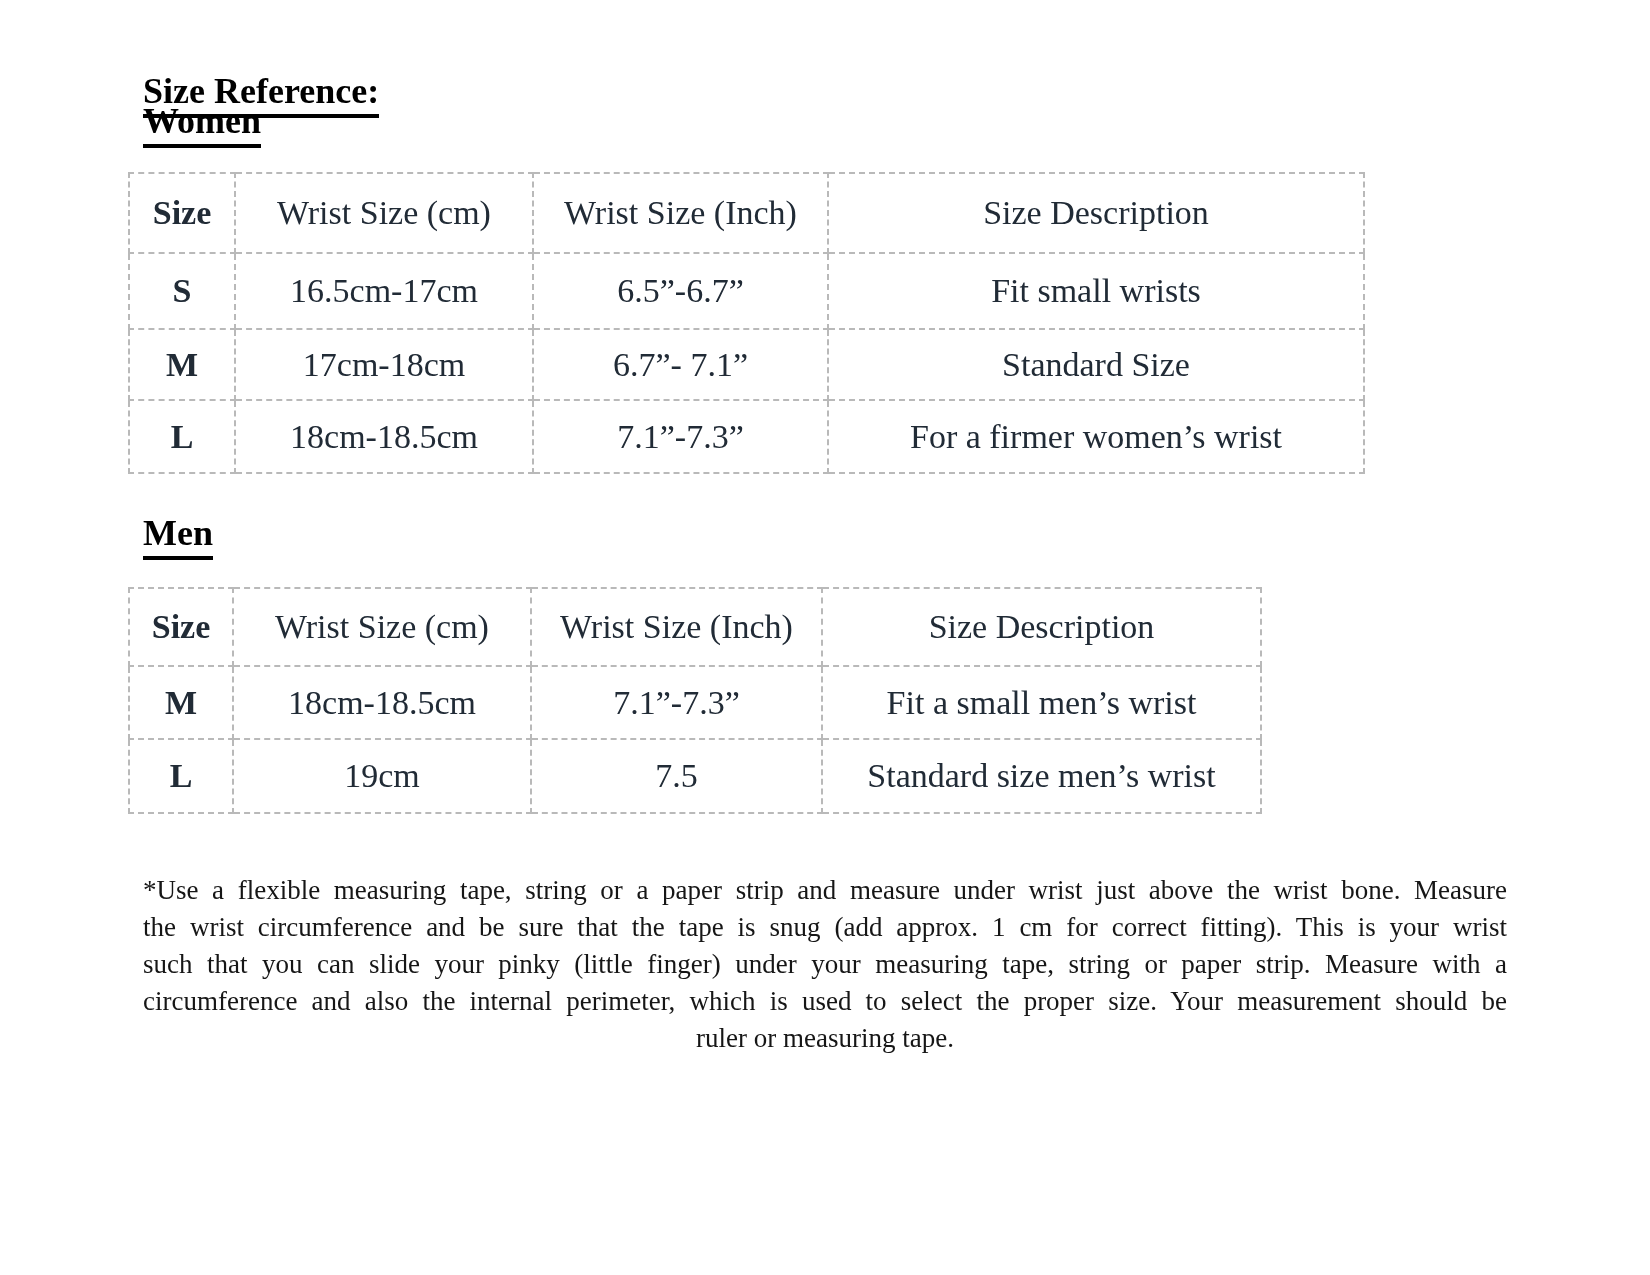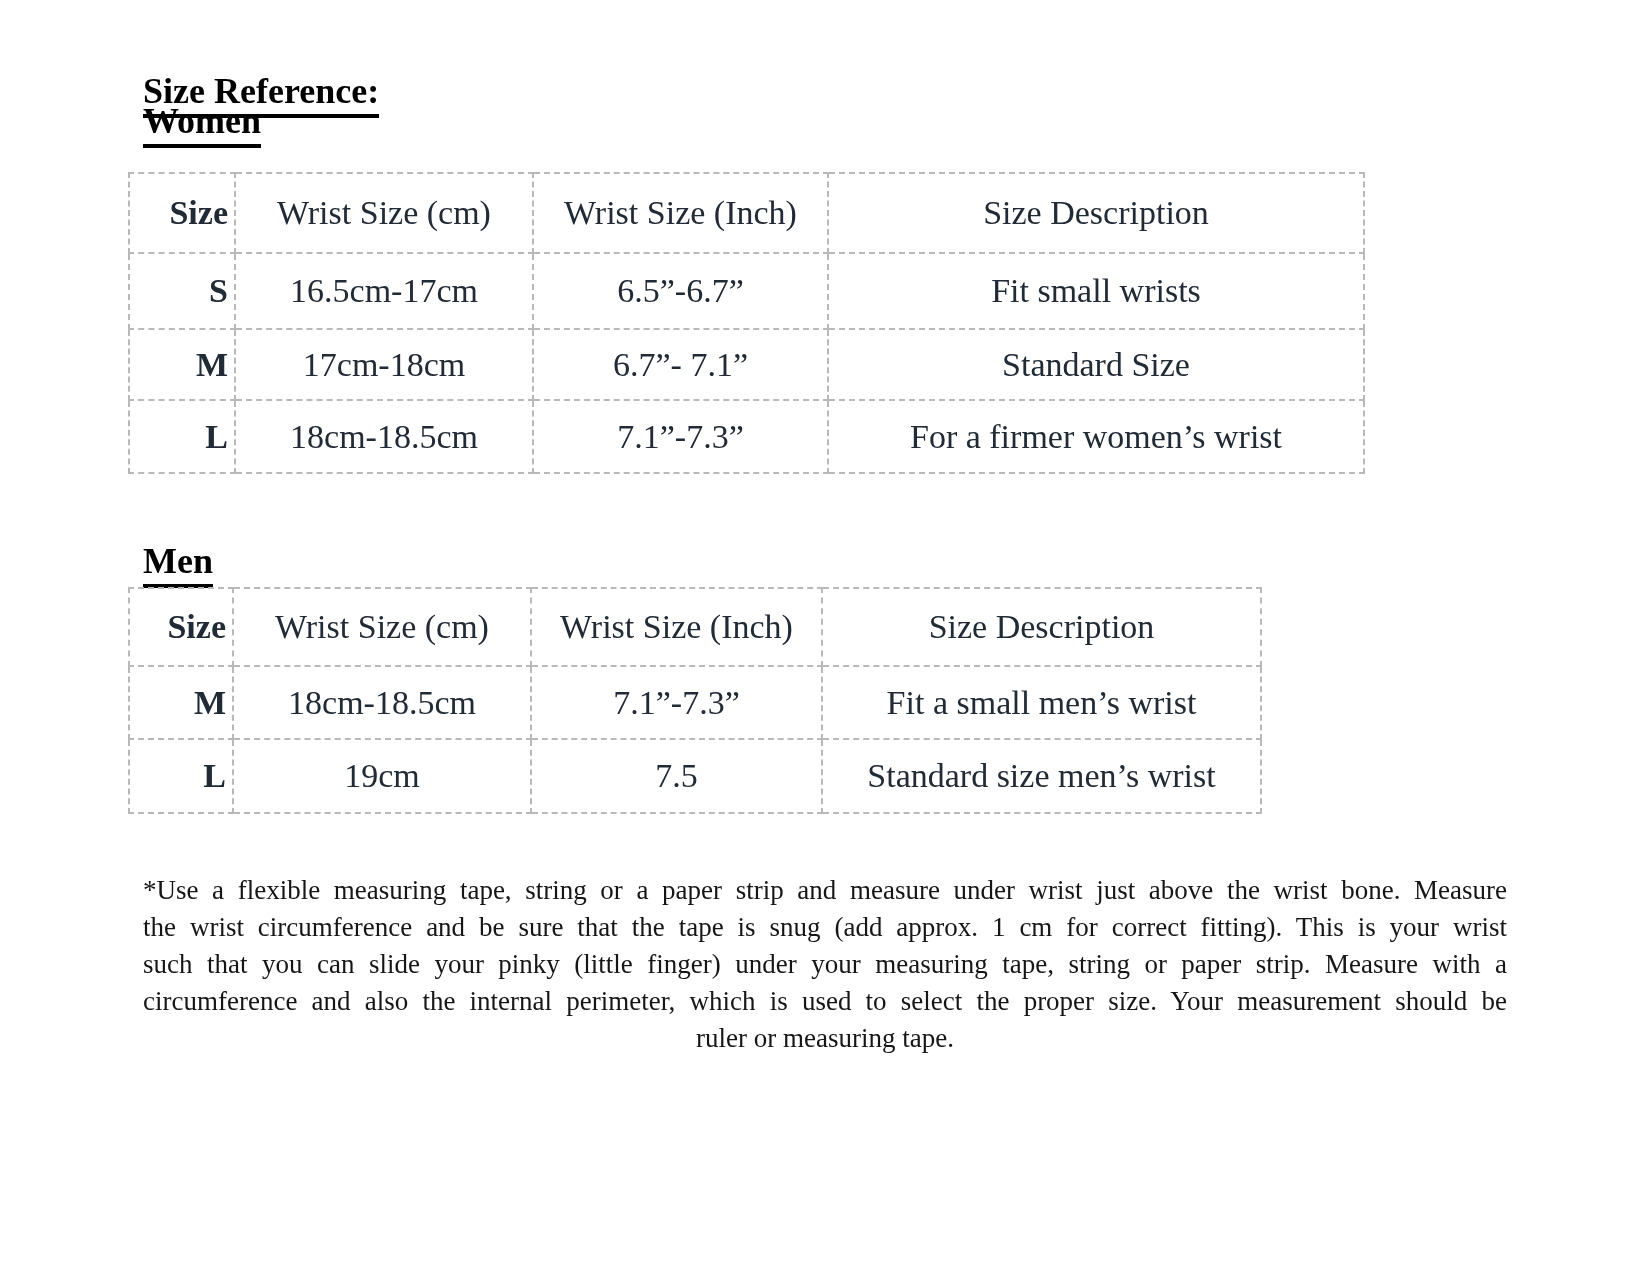--- a/index.html
+++ b/index.html
@@ -24,21 +24,21 @@
     color: #000000;
     white-space: nowrap;
   }
   .heading .u {
     display: inline-block;
     padding-bottom: 2px;
     border-bottom: 4px solid #000000;
   }
   #title-heading   { top: 70px; }
   #women-heading   { top: 100px; }
-  #men-heading     { top: 540px; }
+  #men-heading     { top: 512px; }
 
   table.sizes {
     position: absolute;
     border-collapse: collapse;
     table-layout: fixed;
     font-size: 34px;
     color: #212b36;
     text-align: center;
   }
   #women-table { left: 128px; top: 172px; }
@@ -48,21 +48,20 @@
   table.sizes td {
     border: 2px dashed #b9b9b9;
     padding: 0 6px;
     vertical-align: middle;
     font-weight: normal;
     overflow: hidden;
   }
   table.sizes th:first-child,
   table.sizes td:first-child {
     font-weight: bold;
-    text-align: right;
   }
   #women-table tr.hdr  { height: 80px; }
   #women-table tr.r0   { height: 76px; }
   #women-table tr.r1   { height: 71px; }
   #women-table tr.r2   { height: 73px; }
 
   #men-table tr.hdr    { height: 78px; }
   #men-table tr.r0     { height: 73px; }
   #men-table tr.r1     { height: 74px; }
 

